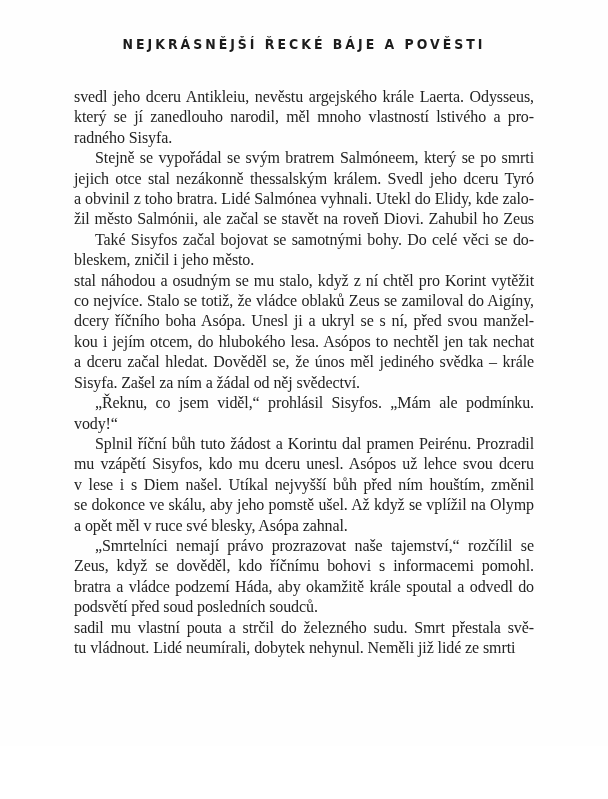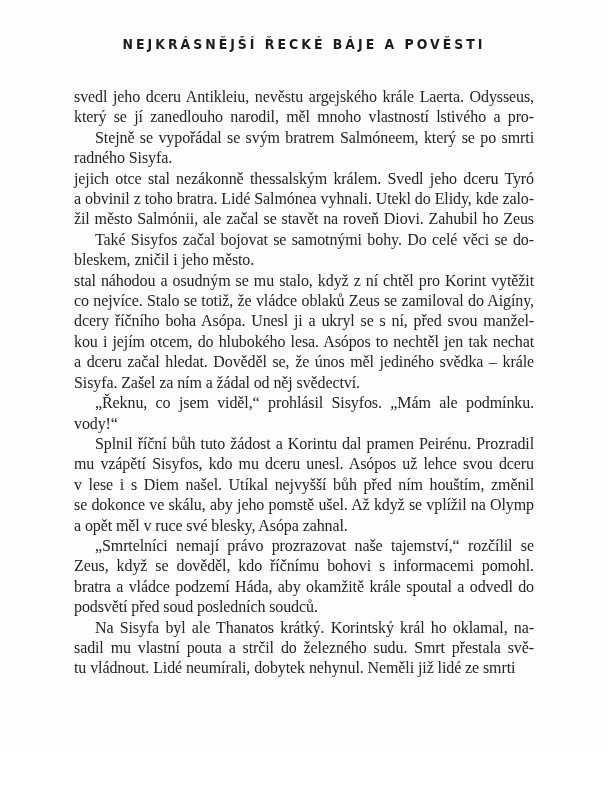--- a/index.html
+++ b/index.html
@@ -55,22 +55,22 @@
 </style>
 </head>
 <body>
 
 <div class="page">
   <div class="running-header">NEJKRÁSNĚJŠÍ ŘECKÉ BÁJE A POVĚSTI</div>
 
   <div class="text-body">
       <div class="line">svedl jeho dceru Antikleiu, nevěstu argejského krále Laerta. Odysseus,</div>
       <div class="line">který se jí zanedlouho narodil, měl mnoho vlastností lstivého a pro-</div>
+      <div class="line last">radného Sisyfa.</div>
       <div class="line indent">Stejně se vypořádal se svým bratrem Salmóneem, který se po smrti</div>
-      <div class="line last">radného Sisyfa.</div>
       <div class="line">jejich otce stal nezákonně thessalským králem. Svedl jeho dceru Tyró</div>
       <div class="line">a obvinil z toho bratra. Lidé Salmónea vyhnali. Utekl do Elidy, kde zalo-</div>
       <div class="line">žil město Salmónii, ale začal se stavět na roveň Diovi. Zahubil ho Zeus</div>
       <div class="line indent">Také Sisyfos začal bojovat se samotnými bohy. Do celé věci se do-</div>
       <div class="line last">bleskem, zničil i jeho město.</div>
       <div class="line">stal náhodou a osudným se mu stalo, když z ní chtěl pro Korint vytěžit</div>
       <div class="line">co nejvíce. Stalo se totiž, že vládce oblaků Zeus se zamiloval do Aigíny,</div>
       <div class="line">dcery říčního boha Asópa. Unesl ji a ukryl se s ní, před svou manžel-</div>
       <div class="line">kou i jejím otcem, do hlubokého lesa. Asópos to nechtěl jen tak nechat</div>
       <div class="line">a dceru začal hledat. Dověděl se, že únos měl jediného svědka – krále</div>
@@ -79,19 +79,18 @@
       <div class="line last">vody!“</div>
       <div class="line indent">Splnil říční bůh tuto žádost a Korintu dal pramen Peirénu. Prozradil</div>
       <div class="line">mu vzápětí Sisyfos, kdo mu dceru unesl. Asópos už lehce svou dceru</div>
       <div class="line">v lese i s Diem našel. Utíkal nejvyšší bůh před ním houštím, změnil</div>
       <div class="line">se dokonce ve skálu, aby jeho pomstě ušel. Až když se vplížil na Olymp</div>
       <div class="line last">a opět měl v ruce své blesky, Asópa zahnal.</div>
       <div class="line indent">„Smrtelníci nemají právo prozrazovat naše tajemství,“ rozčílil se</div>
       <div class="line">Zeus, když se dověděl, kdo říčnímu bohovi s informacemi pomohl.</div>
       <div class="line">bratra a vládce podzemí Háda, aby okamžitě krále spoutal a odvedl do</div>
       <div class="line last">podsvětí před soud posledních soudců.</div>
-      <div class="line indent">Na Sisyfa byl ale Thanatos krátký. Korintský král ho oklamal, na-</div>
       <div class="line">sadil mu vlastní pouta a strčil do železného sudu. Smrt přestala svě-</div>
       <div class="line last">tu vládnout. Lidé neumírali, dobytek nehynul. Neměli již lidé ze smrti</div>
     </div>
 
   <div class="page-number">102</div>
 </div>
 
 </body></html>

